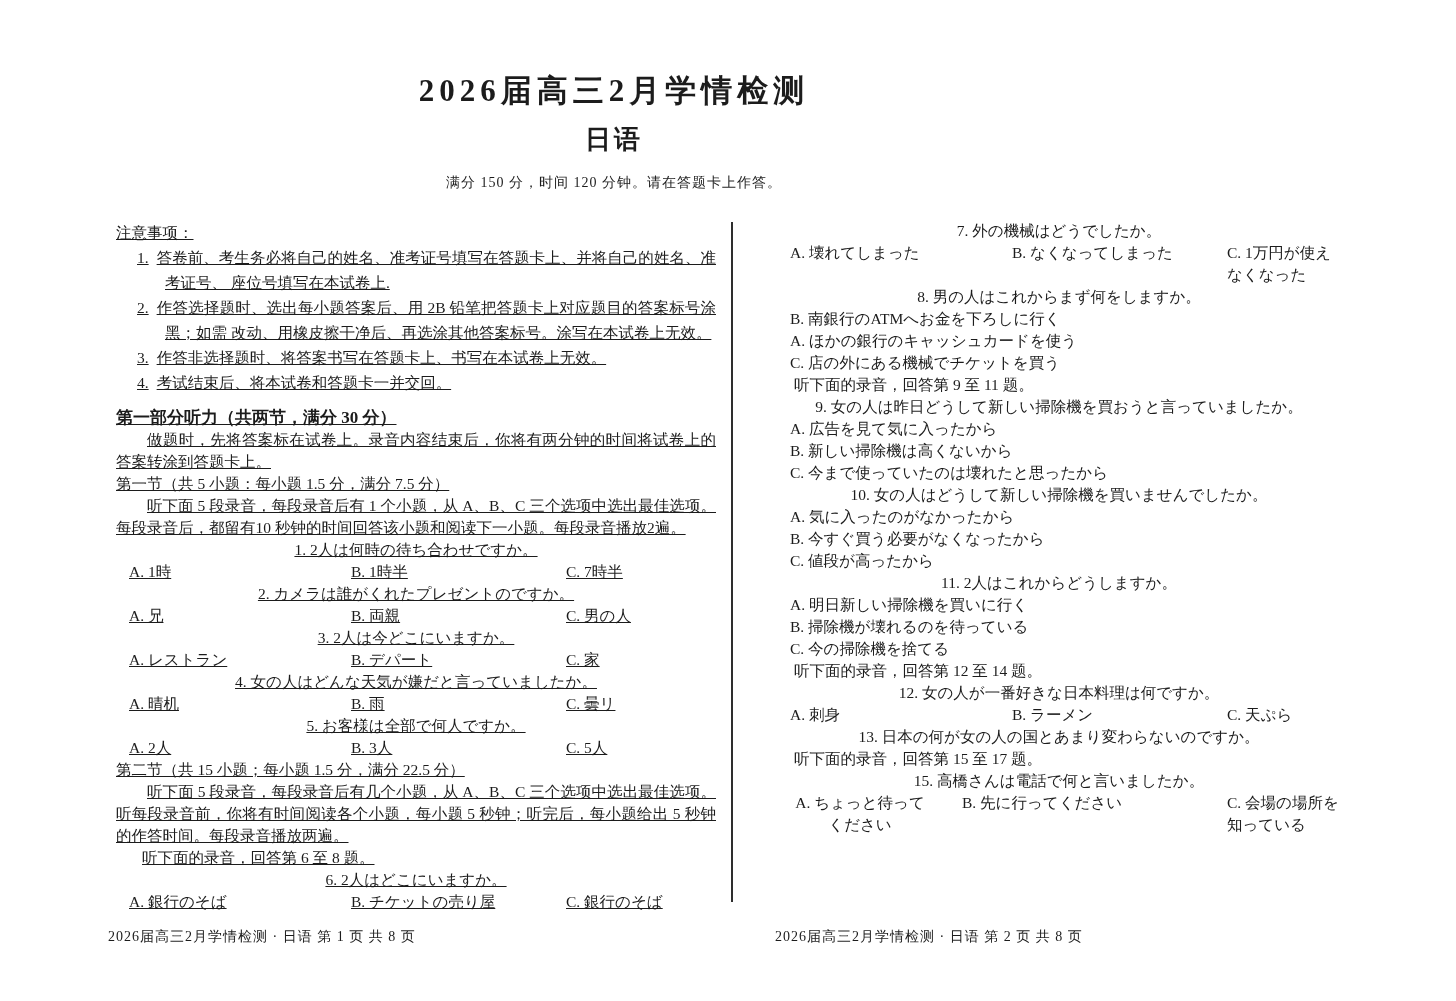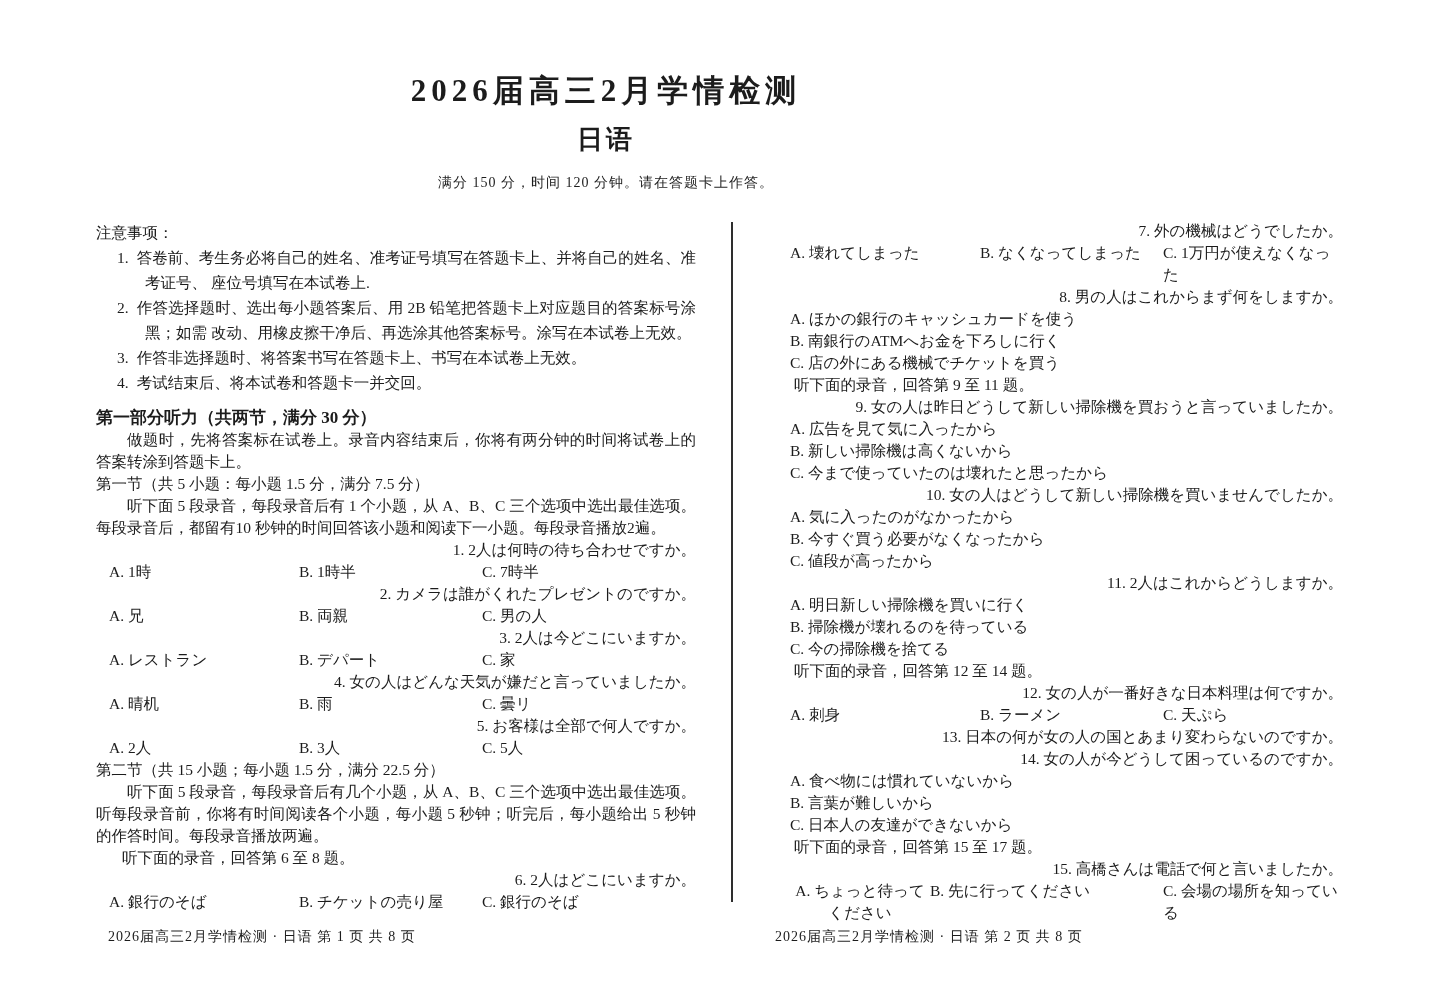--- a/index.html
+++ b/index.html
@@ -13,20 +13,21 @@
     height: 1001px;
     font-family: "Liberation Serif", "DejaVu Serif", serif;
     color: #1c1c1c;
     position: relative;
     overflow: hidden;
   }
   .page {
     position: relative;
     width: 1212px;
     height: 1001px;
+    padding-left: 8px;
   }
   
   .exam-header { text-align: center; padding-top: 74px; }
   .exam-title {
     font-size: 31px;
     font-weight: bold;
     letter-spacing: 5px;
     line-height: 34px;
   }
   .exam-subject {
@@ -44,24 +45,25 @@
   }
   
   .columns {
     position: absolute;
     top: 220px;
     left: 0;
     width: 1456px;
   }
   .col-left {
     position: absolute;
-    left: 96px;
+    left: 116px;
     width: 600px;
     font-size: 15.5px;
     line-height: 22px;
+    text-decoration: underline;
   }
   .col-right {
     position: absolute;
     left: 775px;
     width: 568px;
     font-size: 15.5px;
     line-height: 22px;
   }
   .divider {
     position: absolute;
@@ -86,24 +88,25 @@
     font-weight: bold;
     margin-top: 12px;
   }
   .part-heading .part-title { }
   .para-indent {
     text-indent: 2em;
     text-align: justify;
   }
   .section-heading { text-align: left; }
   
-  .q-text { text-align: right; }
+  .q-text { text-align: center; }
   .opts {
     display: flex;
     padding-left: 13px;
+    gap: 32px;
   }
   .col-right .opts { padding-left: 15px; }
   .opts .opt-a { width: 190px; flex: 0 0 auto; }
   .opts .opt-b { width: 183px; flex: 0 0 auto; }
   .opts .opt-c { flex: 1; }
   .opts.tight .opt-a { width: 140px; text-align: center; }
   .opts.tight .opt-b { width: 233px; }
   .opt-line { padding-left: 15px; }
   .instr-left { padding-left: 26px; }
   .instr-right { padding-left: 19px; }
@@ -215,22 +218,22 @@
       <div class="q">
         <div class="q-text">7. 外の機械はどうでしたか。</div>
         <div class="opts">
           <span class="opt-a">A. 壊れてしまった</span>
           <span class="opt-b">B. なくなってしまった</span>
           <span class="opt-c">C. 1万円が使えなくなった</span>
         </div>
       </div>
       <div class="q">
         <div class="q-text">8. 男の人はこれからまず何をしますか。</div>
+        <div class="opt-line">B. 南銀行のATMへお金を下ろしに行く</div>
         <div class="opt-line">A. ほかの銀行のキャッシュカードを使う</div>
-        <div class="opt-line">B. 南銀行のATMへお金を下ろしに行く</div>
         <div class="opt-line">C. 店の外にある機械でチケットを買う</div>
       </div>
       <div class="instr-right">听下面的录音，回答第 9 至 11 题。</div>
 
       <div class="q">
         <div class="q-text">9. 女の人は昨日どうして新しい掃除機を買おうと言っていましたか。</div>
         <div class="opt-line">A. 広告を見て気に入ったから</div>
         <div class="opt-line">B. 新しい掃除機は高くないから</div>
         <div class="opt-line">C. 今まで使っていたのは壊れたと思ったから</div>
       </div>
@@ -251,26 +254,20 @@
       <div class="q">
         <div class="q-text">12. 女の人が一番好きな日本料理は何ですか。</div>
         <div class="opts">
           <span class="opt-a">A. 刺身</span>
           <span class="opt-b">B. ラーメン</span>
           <span class="opt-c">C. 天ぷら</span>
         </div>
       </div>
       <div class="q">
         <div class="q-text">13. 日本の何が女の人の国とあまり変わらないのですか。</div>
-      </div>
-      <div class="q">
-        <div class="q-text">14. 女の人が今どうして困っているのですか。</div>
-        <div class="opt-line">A. 食べ物には慣れていないから</div>
-        <div class="opt-line">B. 言葉が難しいから</div>
-        <div class="opt-line">C. 日本人の友達ができないから</div>
       </div>
       <div class="instr-right">听下面的录音，回答第 15 至 17 题。</div>
 
       <div class="q">
         <div class="q-text">15. 高橋さんは電話で何と言いましたか。</div>
         <div class="opts tight">
           <span class="opt-a">A. ちょっと待ってください</span>
           <span class="opt-b">B. 先に行ってください</span>
           <span class="opt-c">C. 会場の場所を知っている</span>
         </div>

